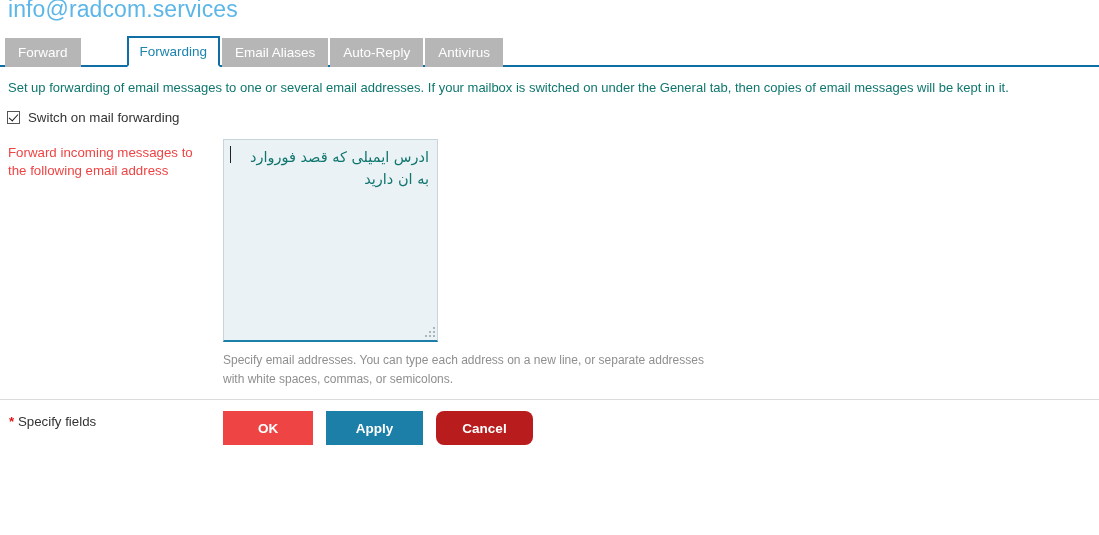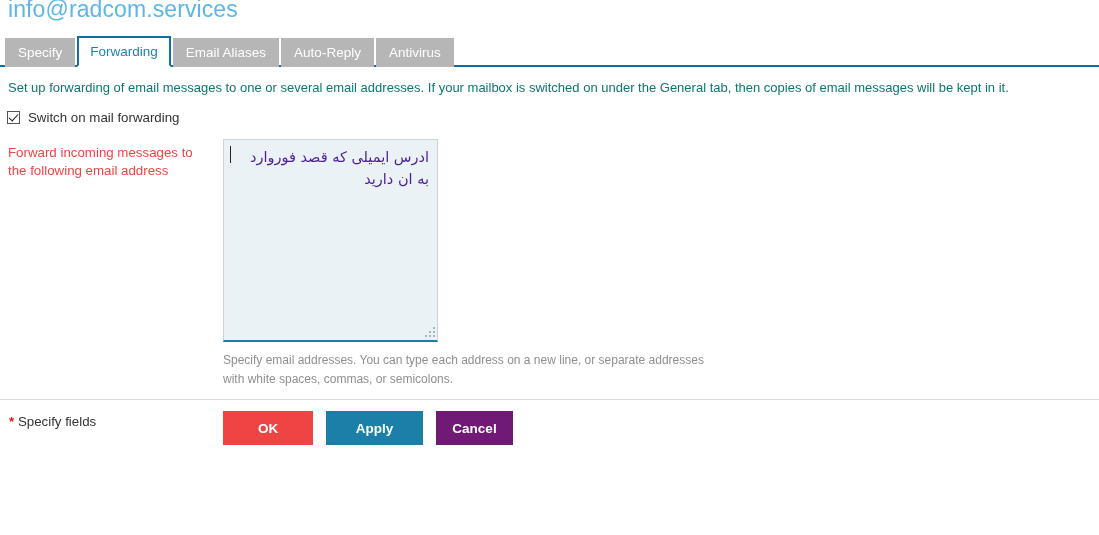--- a/index.html
+++ b/index.html
@@ -63,20 +63,21 @@
   }
   .tab.active {
     background: #ffffff;
     color: #1c84ad;
     border: 2px solid #0f6fa5;
     border-bottom: 2px solid #ffffff;
     height: 31px;
     padding: 9px 11px;
     position: relative;
     z-index: 3;
+    margin-left: 44px;
   }
 
   
   .description {
     position: absolute;
     left: 8px;
     top: 80px;
     width: 1070px;
     font-size: 13px;
     color: #0f766e;
@@ -142,21 +143,21 @@
     height: 100%;
     box-sizing: border-box;
     background: #ebf2f5;
     border: 1px solid #c8d4da;
     border-bottom: 2px solid #1b7fa8;
     position: relative;
     padding: 6px 8px 6px 8px;
     font-family: "DejaVu Sans", "Liberation Sans", sans-serif;
     font-size: 14.5px;
     line-height: 22px;
-    color: #4c1d95;
+    color: #0f766e;
     direction: rtl;
     text-align: right;
     overflow: hidden;
     cursor: text;
   }
   .caret {
     position: absolute;
     left: 6px;
     top: 6px;
     width: 1px;
@@ -223,31 +224,31 @@
     font-size: 13.5px;
     font-weight: 700;
     height: 34px;
     cursor: pointer;
     display: flex;
     align-items: center;
     justify-content: center;
   }
   .btn-ok { background: #ef4444; width: 90px; margin-right: 13px; }
   .btn-apply { background: #1b7fa8; width: 97px; margin-right: 13px; }
-  .btn-cancel { background: #701a75; width: 77px; }
+  .btn-cancel { background: #b91c1c; width: 97px; border-radius: 8px; }
 </style>
 </head>
 <body>
 
 <div class="page-title">info@radcom.services</div>
 
 <div class="tabstrip">
   <div class="tabs-inner">
     <div class="tab">
-      <span>Specify</span>
+      <span>Forward</span>
     </div>
     <div class="tab active">
       <span>Forwarding</span>
     </div>
     <div class="tab">
       <span>Email Aliases</span>
     </div>
     <div class="tab">
       <span>Auto-Reply</span>
     </div>

